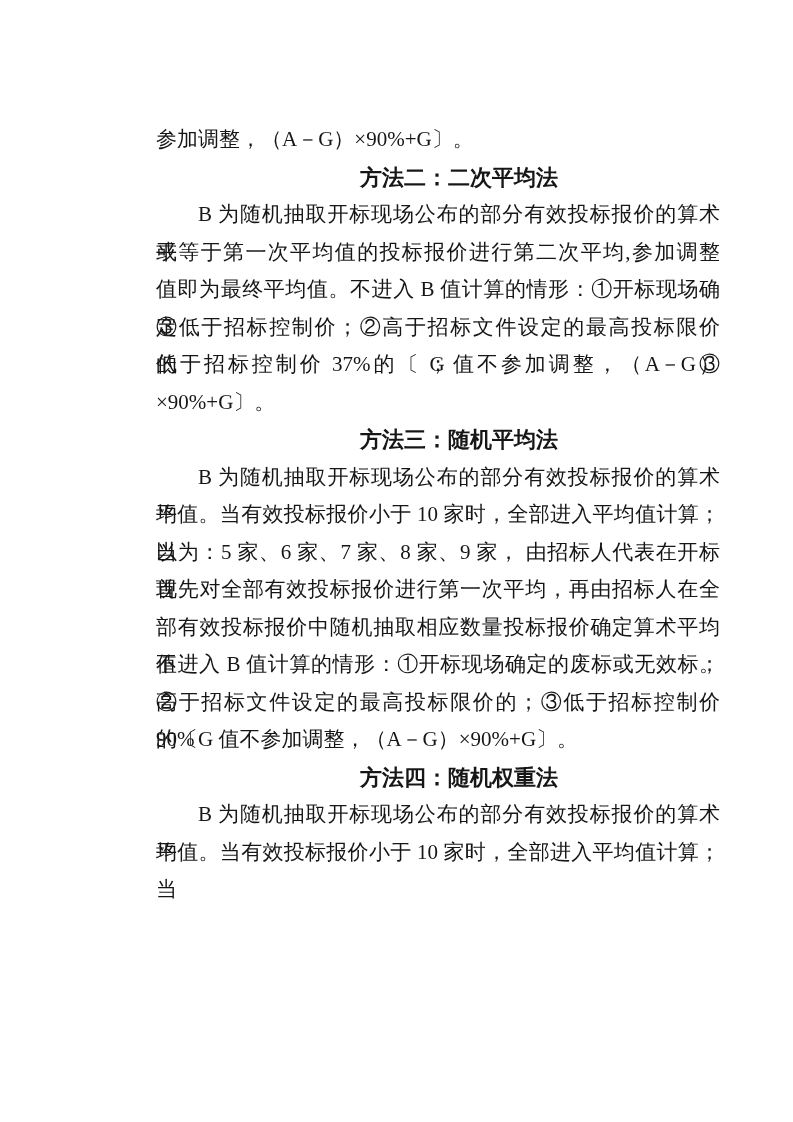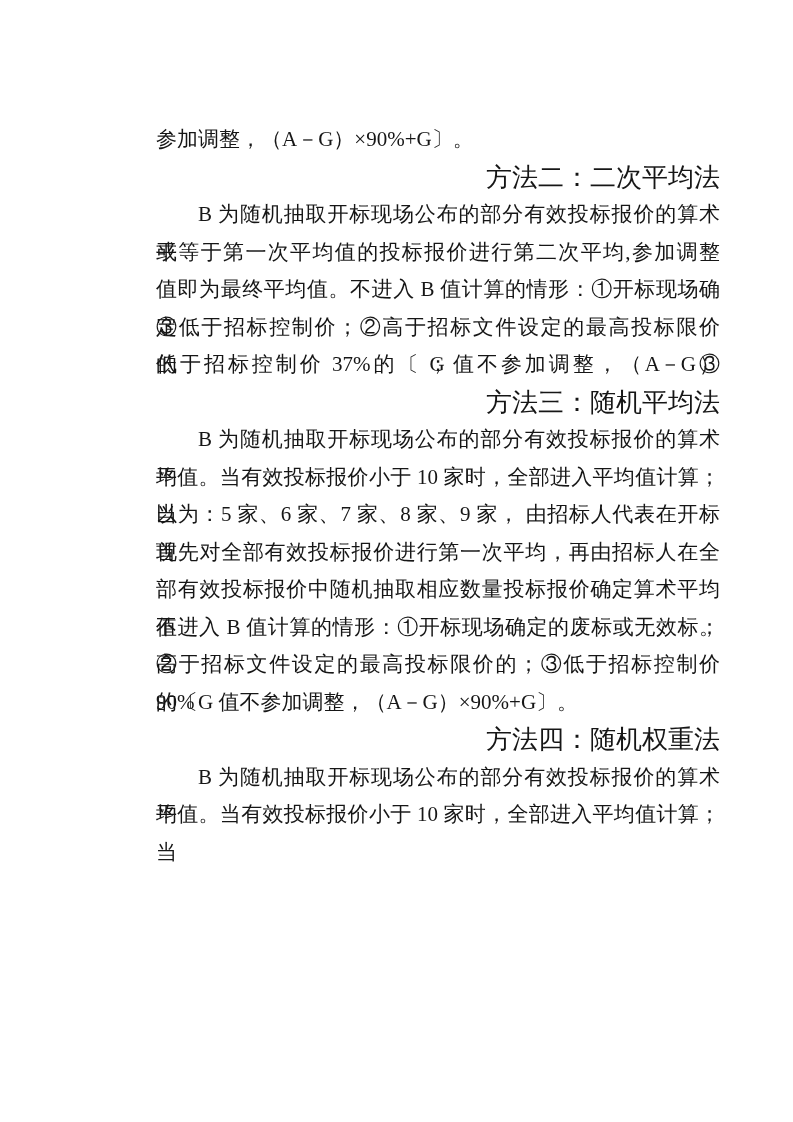--- a/index.html
+++ b/index.html
@@ -42,24 +42,24 @@
     text-align: justify;
     text-align-last: justify;
   }
   
   .line.end {
     text-align: left;
   }
   
   .line.heading {
     font-family: "Liberation Sans", "DejaVu Sans", sans-serif;
-    font-weight: 400;
-    font-size: 26px;
+    font-weight: 700;
+    font-size: 22px;
     text-indent: 42px;
-    text-align: right;
+    text-align: center;
   }
   .page-number {
     position: absolute;
     top: 986px;
     left: 0;
     width: 793px;
     text-align: right;
     font-size: 14px;
     line-height: 18px;
     color: #222222;
@@ -71,20 +71,21 @@
 <div class="page">
   <div class="content">
 
   <div class="line end">参加调整，（A－G）×90%+G〕。</div>
       <div class="line heading">方法二：二次平均法</div>
       <div class="line first">B 为随机抽取开标现场公布的部分有效投标报价的算术平</div>
       <div class="line full">或等于第一次平均值的投标报价进行第二次平均,参加调整</div>
       <div class="line full">值即为最终平均值。不进入 B 值计算的情形：①开标现场确定</div>
       <div class="line full">③低于招标控制价；②高于招标文件设定的最高投标限价的；③</div>
       <div class="line full">低于招标控制价 37%的〔 G 值不参加调整，（A－G）</div>
+      <div class="line end">×90%+G〕。</div>
       <div class="line heading">方法三：随机平均法</div>
       <div class="line first">B 为随机抽取开标现场公布的部分有效投标报价的算术平</div>
       <div class="line full">均值。当有效投标报价小于 10 家时，全部进入平均值计算；当</div>
       <div class="line full">以为：5 家、6 家、7 家、8 家、9 家， 由招标人代表在开标现</div>
       <div class="line full">首先对全部有效投标报价进行第一次平均，再由招标人在全</div>
       <div class="line full">部有效投标报价中随机抽取相应数量投标报价确定算术平均值。</div>
       <div class="line full">不进入 B 值计算的情形：①开标现场确定的废标或无效标；②</div>
       <div class="line full">高于招标文件设定的最高投标限价的；③低于招标控制价 90%</div>
       <div class="line end">的〔G 值不参加调整，（A－G）×90%+G〕。</div>
       <div class="line heading">方法四：随机权重法</div>

